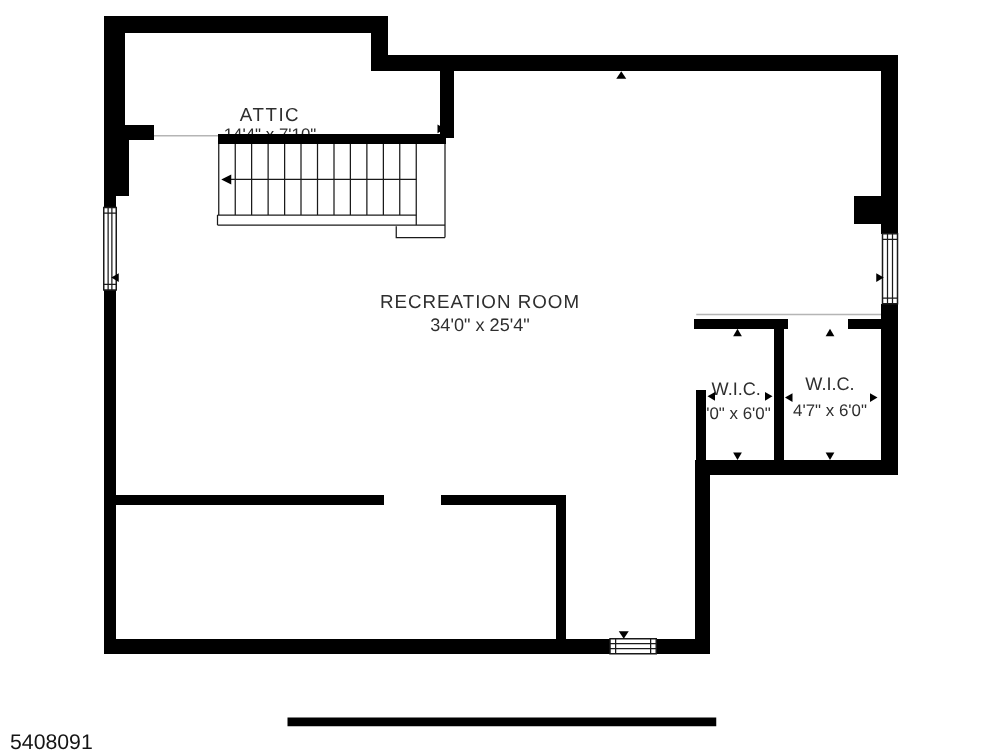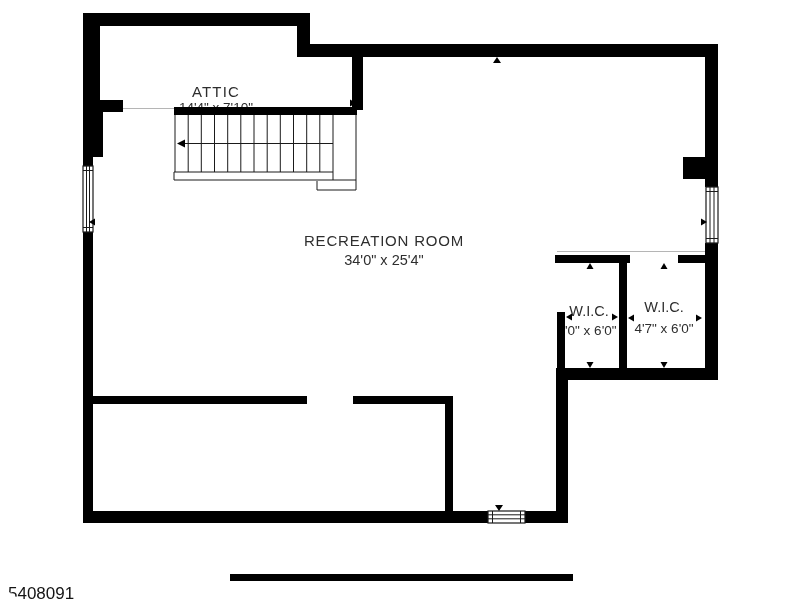--- a/index.html
+++ b/index.html
@@ -1,18 +1,18 @@
 <!DOCTYPE html>
 <html><head>
 <meta charset="utf-8">
 <style>
   html,body { margin:0; padding:0; background:#ffffff; }
   .canvas {
     position:relative; width:800px; height:600px; background:#ffffff;
-    font-family:"Liberation Sans", sans-serif; overflow:hidden;border-radius:29px;
+    font-family:"Liberation Sans", sans-serif; overflow:hidden;
   }
   svg { display:block; }
   .wall { fill:#000000; }
   .thin { stroke:#1a1a1a; stroke-width:1; fill:none; }
   .ghost { stroke:#b5b5b5; stroke-width:1.2; fill:none; }
   .win { fill:#ffffff; stroke:#1a1a1a; stroke-width:1.2; }
   .winline { stroke:#1a1a1a; stroke-width:1; }
   .arrow { fill:#000000; }
   text { fill:#2e2e2e; }
   .room-name { font-size:15px; letter-spacing:0.8px; text-anchor:middle; }

